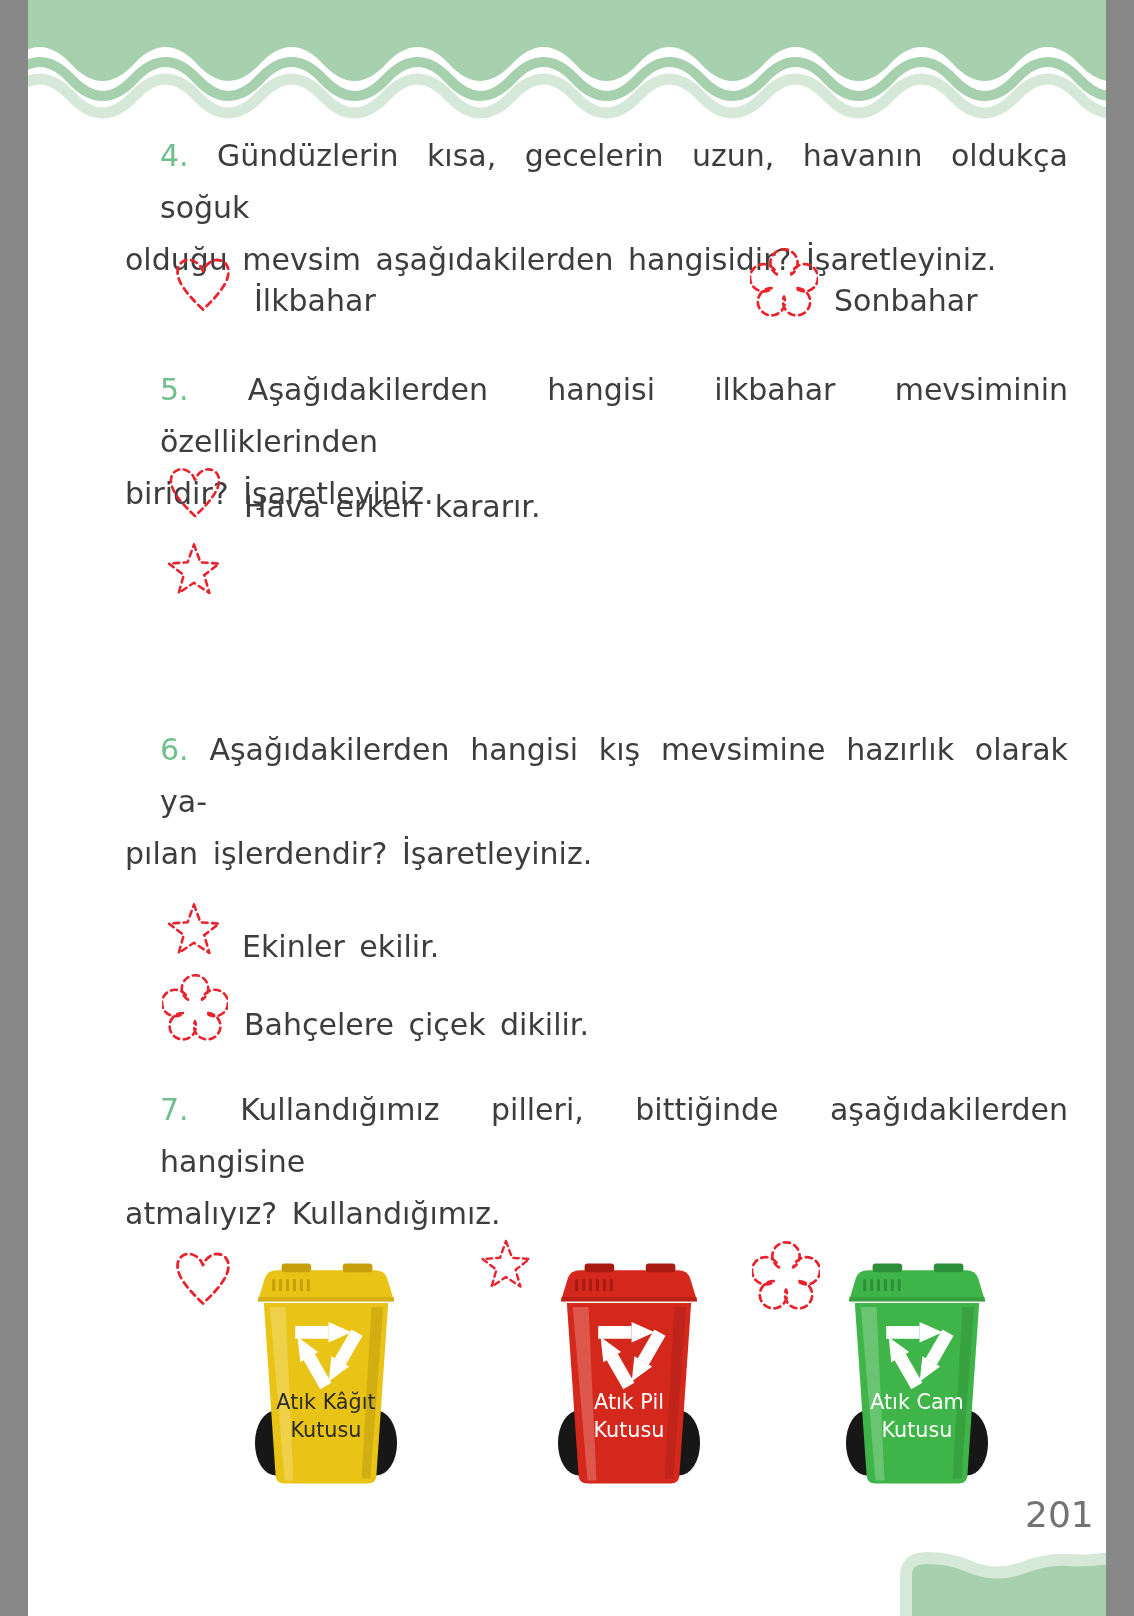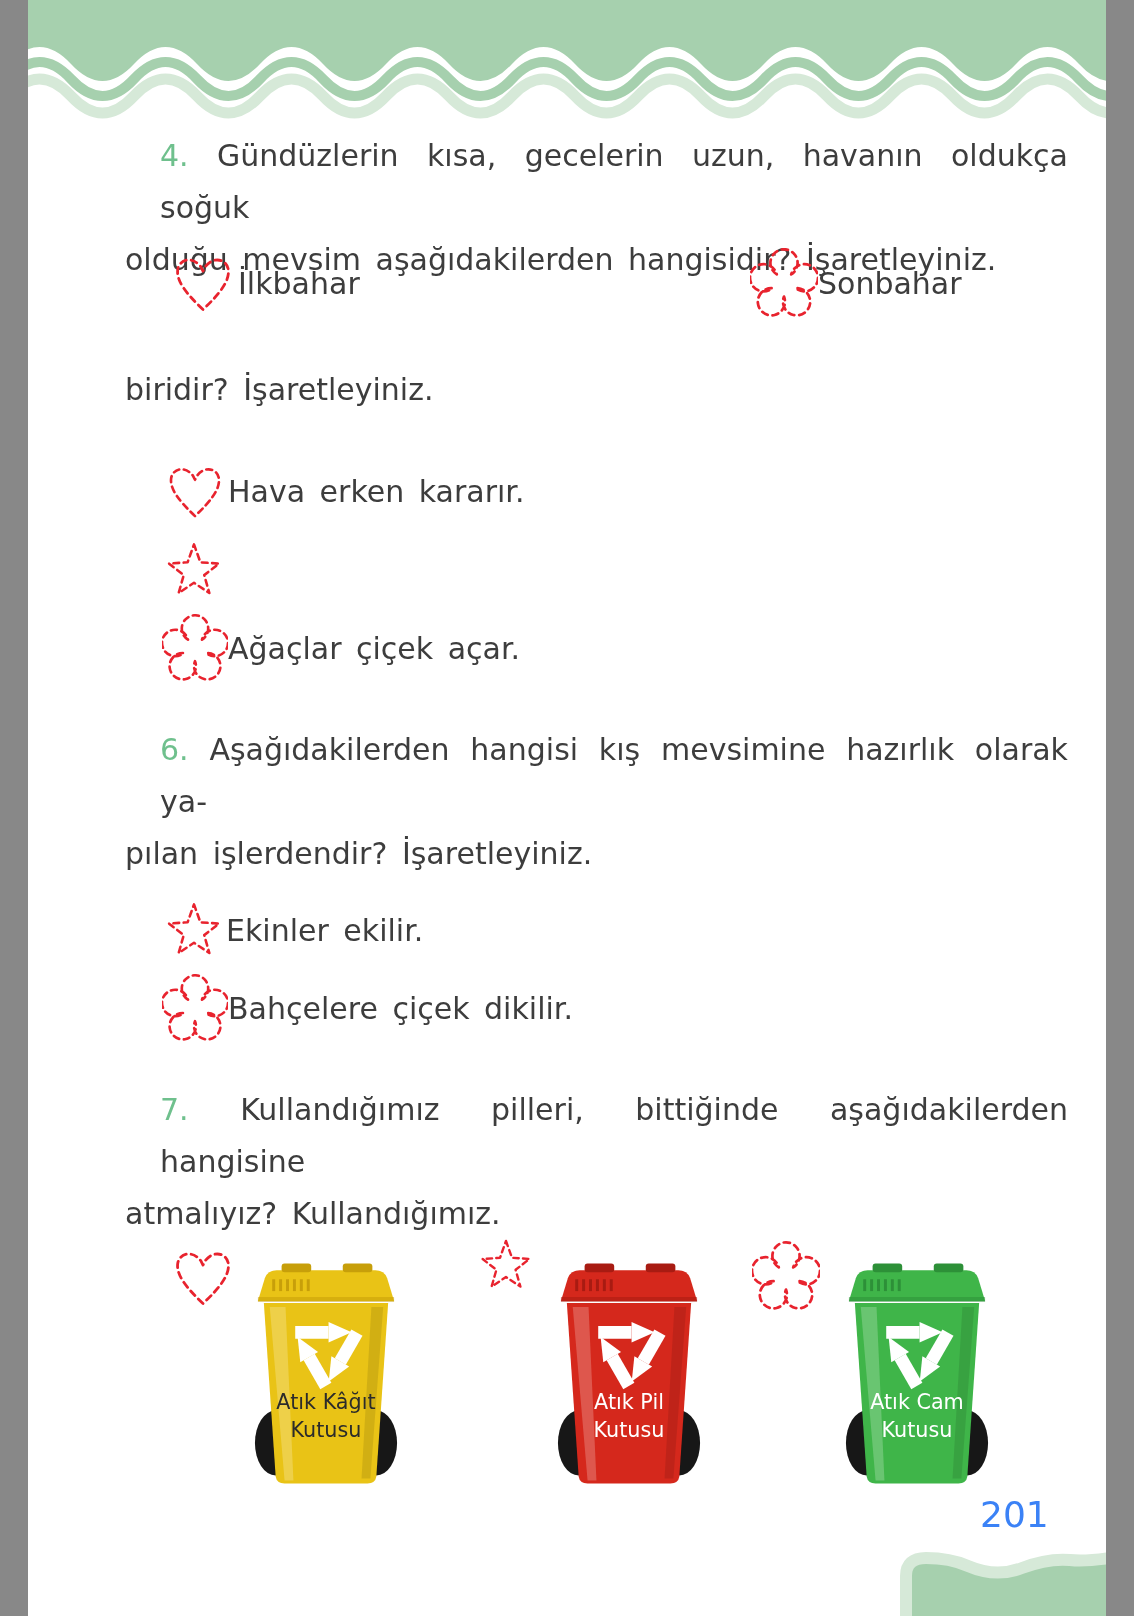--- a/index.html
+++ b/index.html
@@ -20,29 +20,29 @@
   .qline { display:block; }
   .l1 { padding-left:35px; text-align:justify; text-align-last:justify; }
   .qnum { color:var(--accent_green); }
 
   
   .shape { display:block; }
   .shape .sh { fill:none; stroke:var(--dashed_red); stroke-width:4;
                stroke-dasharray:9 7; stroke-linecap:round; stroke-linejoin:round; }
 
   
-  .opt-group { position:absolute; display:flex; align-items:center; }
+  .opt-group { position:absolute; display:flex; align-items:flex-end; gap:16px; }
   .opt-label { font-size:30px; white-space:nowrap; color:var(--text); word-spacing:5px; }
 
   
   .bin { position:absolute; }
   .bin text { font-family:"DejaVu Sans", sans-serif; font-size:21px; }
 
   
-  .page-number { position:absolute; left:952px; top:1494px; font-size:36px; color:#3b82f6; }
+  .page-number { position:absolute; left:997px; top:1494px; font-size:36px; color:#737373; }
   .corner-decor { position:absolute; right:0; bottom:0; }
   .corner-fill { fill:var(--band_green); stroke:var(--band_green_light); stroke-width:12; }
 </style>
 </head>
 <body>
 
 <svg width="0" height="0" style="position:absolute">
   <defs>
     <path id="sh-heart" d="M50,88 C27,66 11,47 14,30 C17,15 36,12 47,27 L50,33 L53,27 C64,12 83,15 86,30 C89,47 73,66 50,88 Z"></path>
     <path id="sh-star" d="M50,10 L60,38 L89,40 L66,58 L74,86 L50,70 L26,86 L34,58 L11,40 L40,38 Z"></path>
@@ -70,39 +70,34 @@
     <span class="opt-label">İlkbahar</span>
   </div>
   <div class="opt-group" style="left:722px; top:248px">
     <svg class="shape" width="68" height="70" viewBox="0 0 100 100">
         <use class="sh" href="#sh-flower"></use>
       </svg>
     <span class="opt-label">Sonbahar</span>
   </div>
 
   <p class="q" style="top:364px">
+    <span class="qline l1"><span class="qnum">5.</span> <span>Aşağıdakilerden hangisi ilkbahar mevsiminin özelliklerinden</span></span>
     <span class="qline">biridir? İşaretleyiniz.</span>
   </p>
 
   <div class="opt-group" style="left:134px; top:458px">
     <svg class="shape" width="66" height="66" viewBox="0 0 100 100">
         <use class="sh" href="#sh-heart"></use>
       </svg>
     <span class="opt-label">Hava erken kararır.</span>
   </div>
   <div class="opt-group" style="left:134px; top:536px">
     <svg class="shape" width="64" height="68" viewBox="0 0 100 100">
         <use class="sh" href="#sh-star"></use>
       </svg>
-  </div>
-  <div class="opt-group" style="left:134px; top:614px">
-    <svg class="shape" width="66" height="68" viewBox="0 0 100 100">
-        <use class="sh" href="#sh-flower"></use>
-      </svg>
-    <span class="opt-label">Ağaçlar çiçek açar.</span>
   </div>
 
   <p class="q" style="top:724px">
     <span class="qline l1"><span class="qnum">6.</span> <span>Aşağıdakilerden hangisi kış mevsimine hazırlık olarak ya-</span></span>
     <span class="qline">pılan işlerdendir? İşaretleyiniz.</span>
   </p>
 
   <div class="opt-group" style="left:134px; top:896px">
     <svg class="shape" width="64" height="68" viewBox="0 0 100 100">
         <use class="sh" href="#sh-star"></use>

